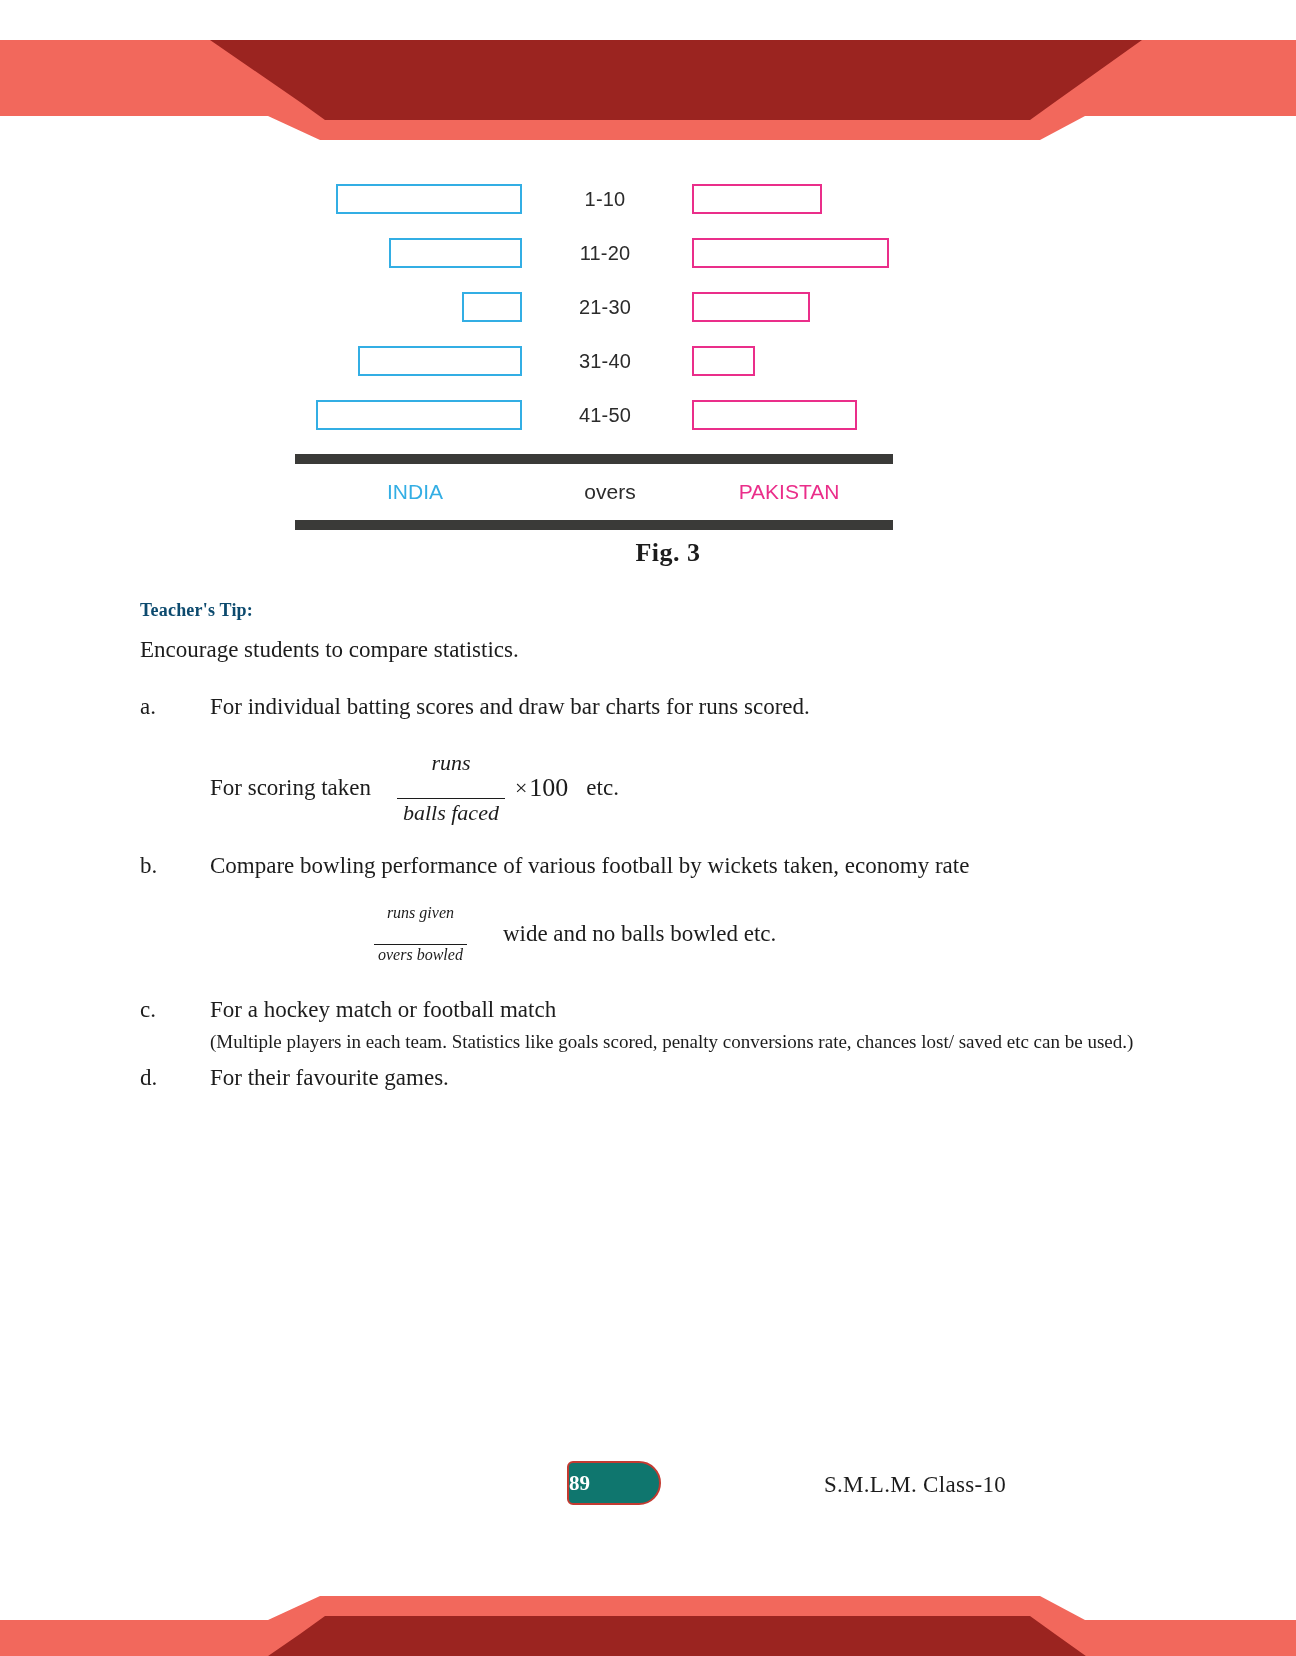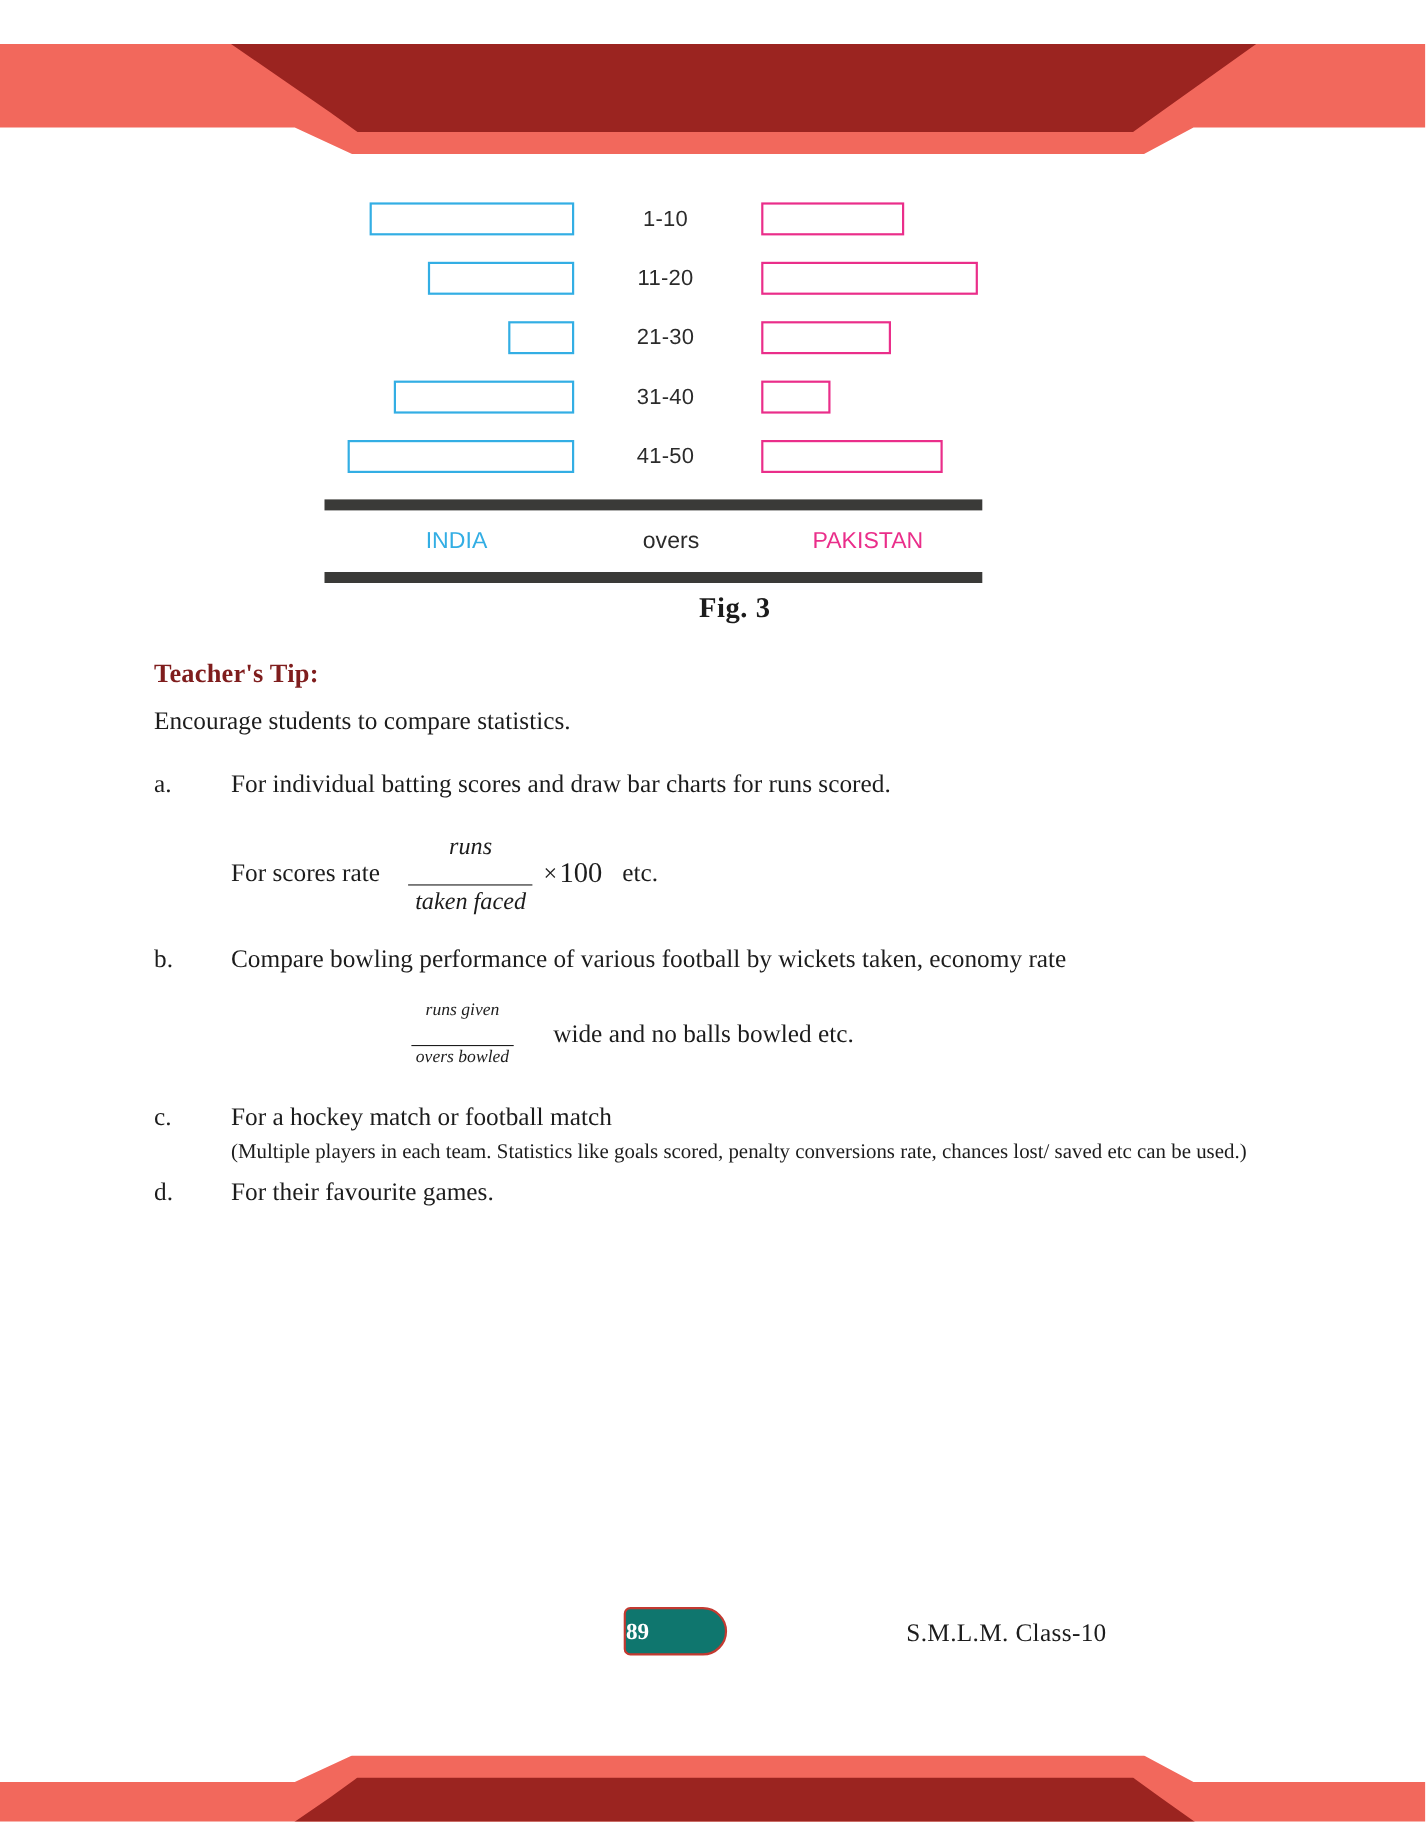--- a/index.html
+++ b/index.html
@@ -109,23 +109,23 @@
     color: #1c1c1c;
     letter-spacing: 0.5px;
     padding-left: 40px;
     font-weight: bold;
   }
 
   
   .body { position: absolute; left: 140px; top: 560px; width: 1010px; color: #1c1c1c; }
 
   .tip-heading {
-    color: #7f1d1d;
+    color: #0c4a6e;
     font-weight: bold;
-    font-size: 24px;
+    font-size: 18px;
     letter-spacing: 0.2px;
     margin-bottom: 16px;
   }
   .lead { font-size: 23px; margin-bottom: 28px; }
 
   .item { display: flex; font-size: 23px; margin-bottom: 8px; line-height: 1.42; }
   .item .marker { width: 70px; flex: 0 0 70px; }
   .item .text { flex: 1; }
   .item .text.justified { text-align: justify; }
 
@@ -261,24 +261,24 @@
 
     <div class="tip-heading">Teacher's Tip:</div>
     <div class="lead">Encourage students to compare statistics.</div>
 
     <div class="item">
       <div class="marker">a.</div>
       <div class="text">For individual batting scores and draw bar charts for runs scored.</div>
     </div>
 
     <div class="formula-line">
-      <span>For scores rate</span>
+      <span>For scoring taken</span>
       <span class="frac" style="margin-left:26px">
         <span class="num">runs</span>
-        <span class="den">taken faced</span>
+        <span class="den">balls faced</span>
       </span>
       <span class="times">×</span>
       <span class="num100">100</span>
       <span class="etc">etc.</span>
     </div>
 
     <div class="item" style="margin-top:24px">
       <div class="marker">b.</div>
       <div class="text">Compare bowling performance of various football by wickets taken, economy rate</div>
     </div>

